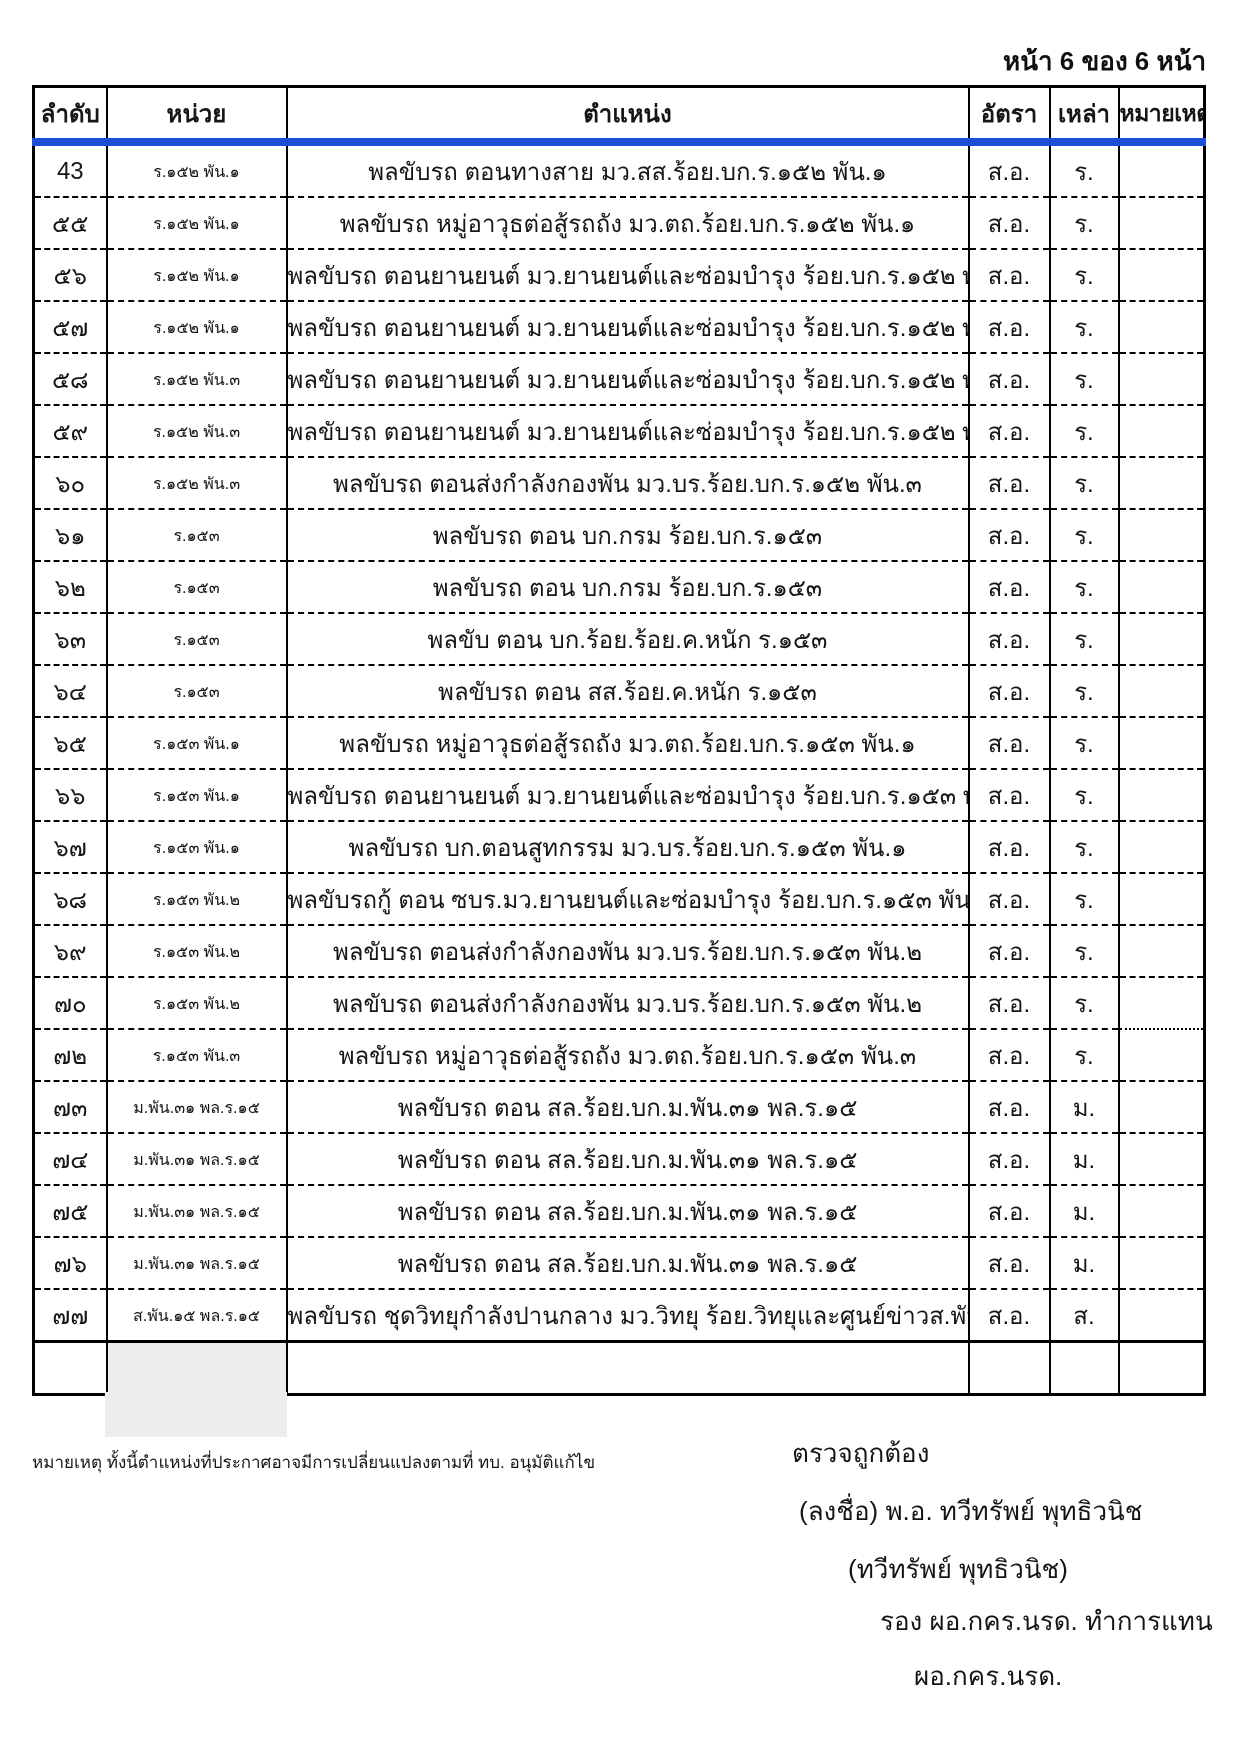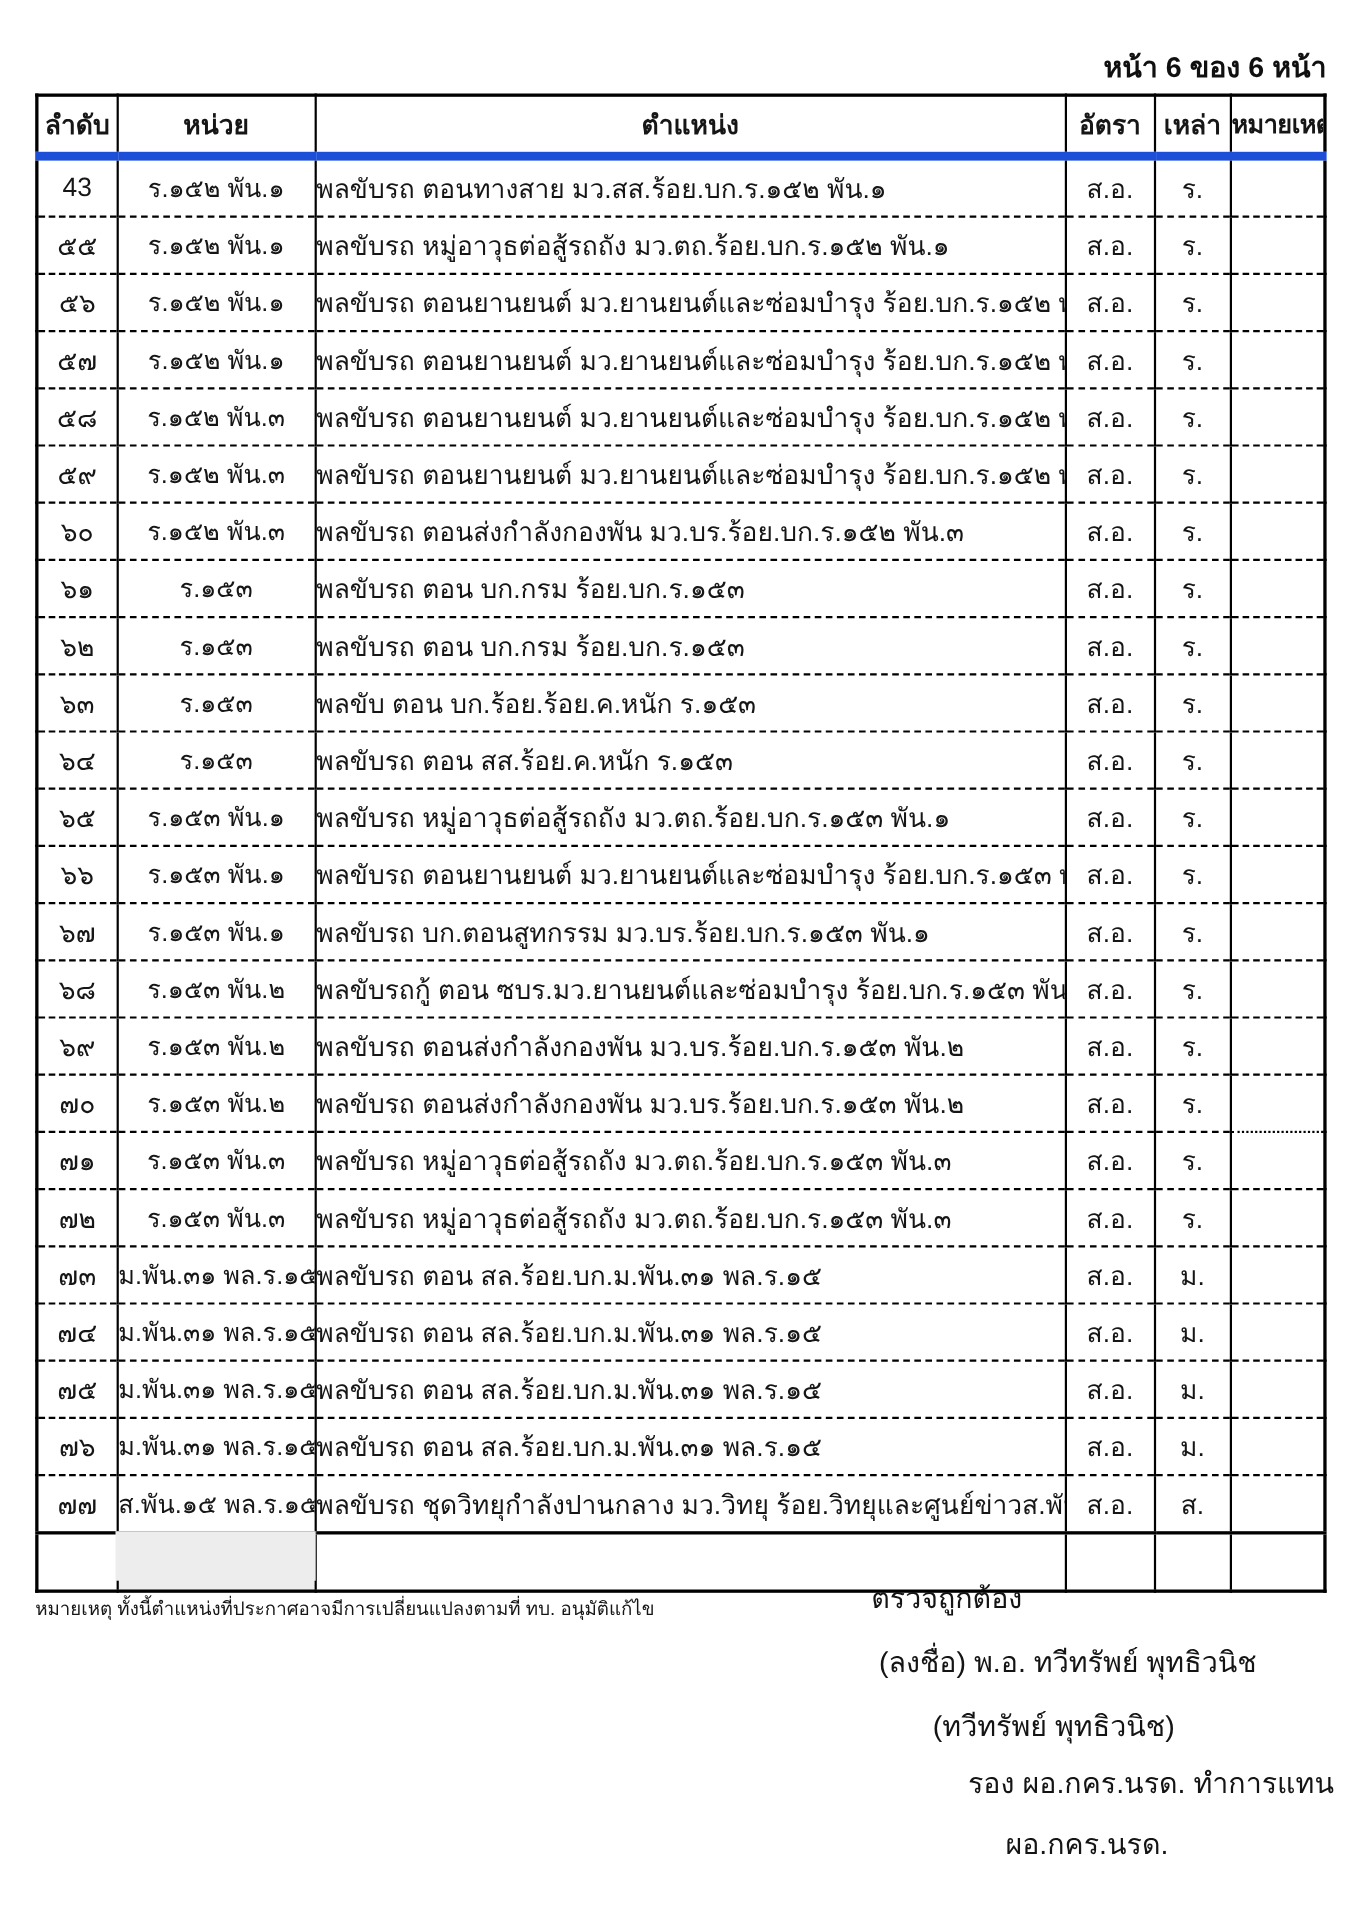--- a/index.html
+++ b/index.html
@@ -23,22 +23,22 @@
   table.roster th:first-child, table.roster td:first-child { border-left:none; }
   thead th {
     height:50px; border-bottom:8px solid #1d4ed8; font-weight:bold; font-size:24px;
     text-align:center; white-space:nowrap;
   }
   thead th.th-note { font-size:23px; letter-spacing:-0.5px; }
   tbody td {
     height:50px; border-bottom:2px dashed #000; font-size:24px; white-space:nowrap;
   }
   td.td-no, td.td-unit, td.td-rate, td.td-branch { text-align:center; }
-  td.td-unit { font-size:23px; }
-  td.td-pos { text-align:left; padding-left:7px; padding-right:2px; }
+  td.td-unit { font-size:16px; }
+  td.td-pos { text-align:center; padding-left:7px; padding-right:2px; }
   tbody tr:last-child td { border-bottom:none; }
   td.solid-top { border-top:3px solid #000; }
   td.dotted-sep { border-bottom-style:dotted; border-bottom-width:2px; }
   td.shaded { background:#ededed; }
   .gray-extension {
     position:absolute; left:105px; top:1392px; width:182px; height:45px;
     background:#ededed;
   }
   .footnote {
     position:absolute; left:32px; top:1448px; font-size:17px; color:#161616;
@@ -209,28 +209,20 @@
         </tr>
         <tr>
           <td class="td-no">๗๐</td>
           <td class="td-unit">ร.๑๕๓ พัน.๒</td>
           <td class="td-pos">พลขับรถ ตอนส่งกำลังกองพัน มว.บร.ร้อย.บก.ร.๑๕๓ พัน.๒</td>
           <td class="td-rate">ส.อ.</td>
           <td class="td-branch">ร.</td>
           <td class="td-note dotted-sep"></td>
         </tr>
         <tr>
-          <td class="td-no">๗๑</td>
-          <td class="td-unit">ร.๑๕๓ พัน.๓</td>
-          <td class="td-pos">พลขับรถ หมู่อาวุธต่อสู้รถถัง มว.ตถ.ร้อย.บก.ร.๑๕๓ พัน.๓</td>
-          <td class="td-rate">ส.อ.</td>
-          <td class="td-branch">ร.</td>
-          <td class="td-note"></td>
-        </tr>
-        <tr>
           <td class="td-no">๗๒</td>
           <td class="td-unit">ร.๑๕๓ พัน.๓</td>
           <td class="td-pos">พลขับรถ หมู่อาวุธต่อสู้รถถัง มว.ตถ.ร้อย.บก.ร.๑๕๓ พัน.๓</td>
           <td class="td-rate">ส.อ.</td>
           <td class="td-branch">ร.</td>
           <td class="td-note"></td>
         </tr>
         <tr>
           <td class="td-no">๗๓</td>
           <td class="td-unit">ม.พัน.๓๑ พล.ร.๑๕</td>

